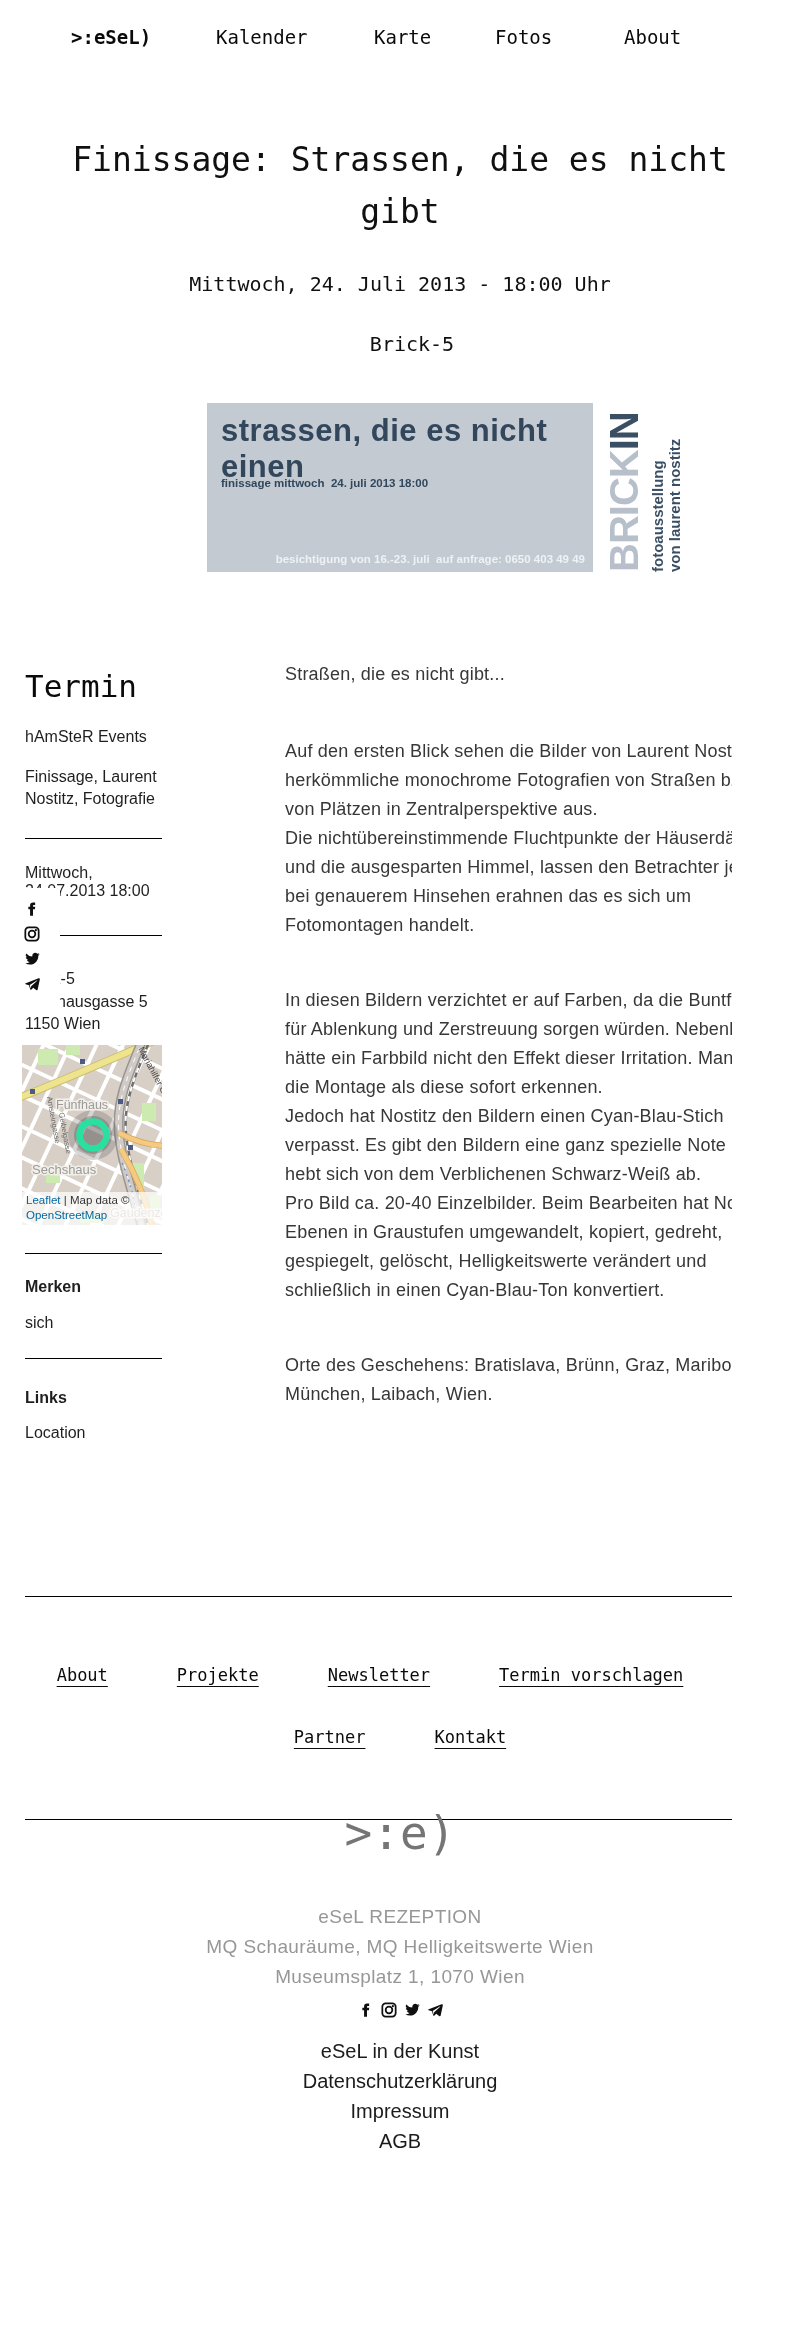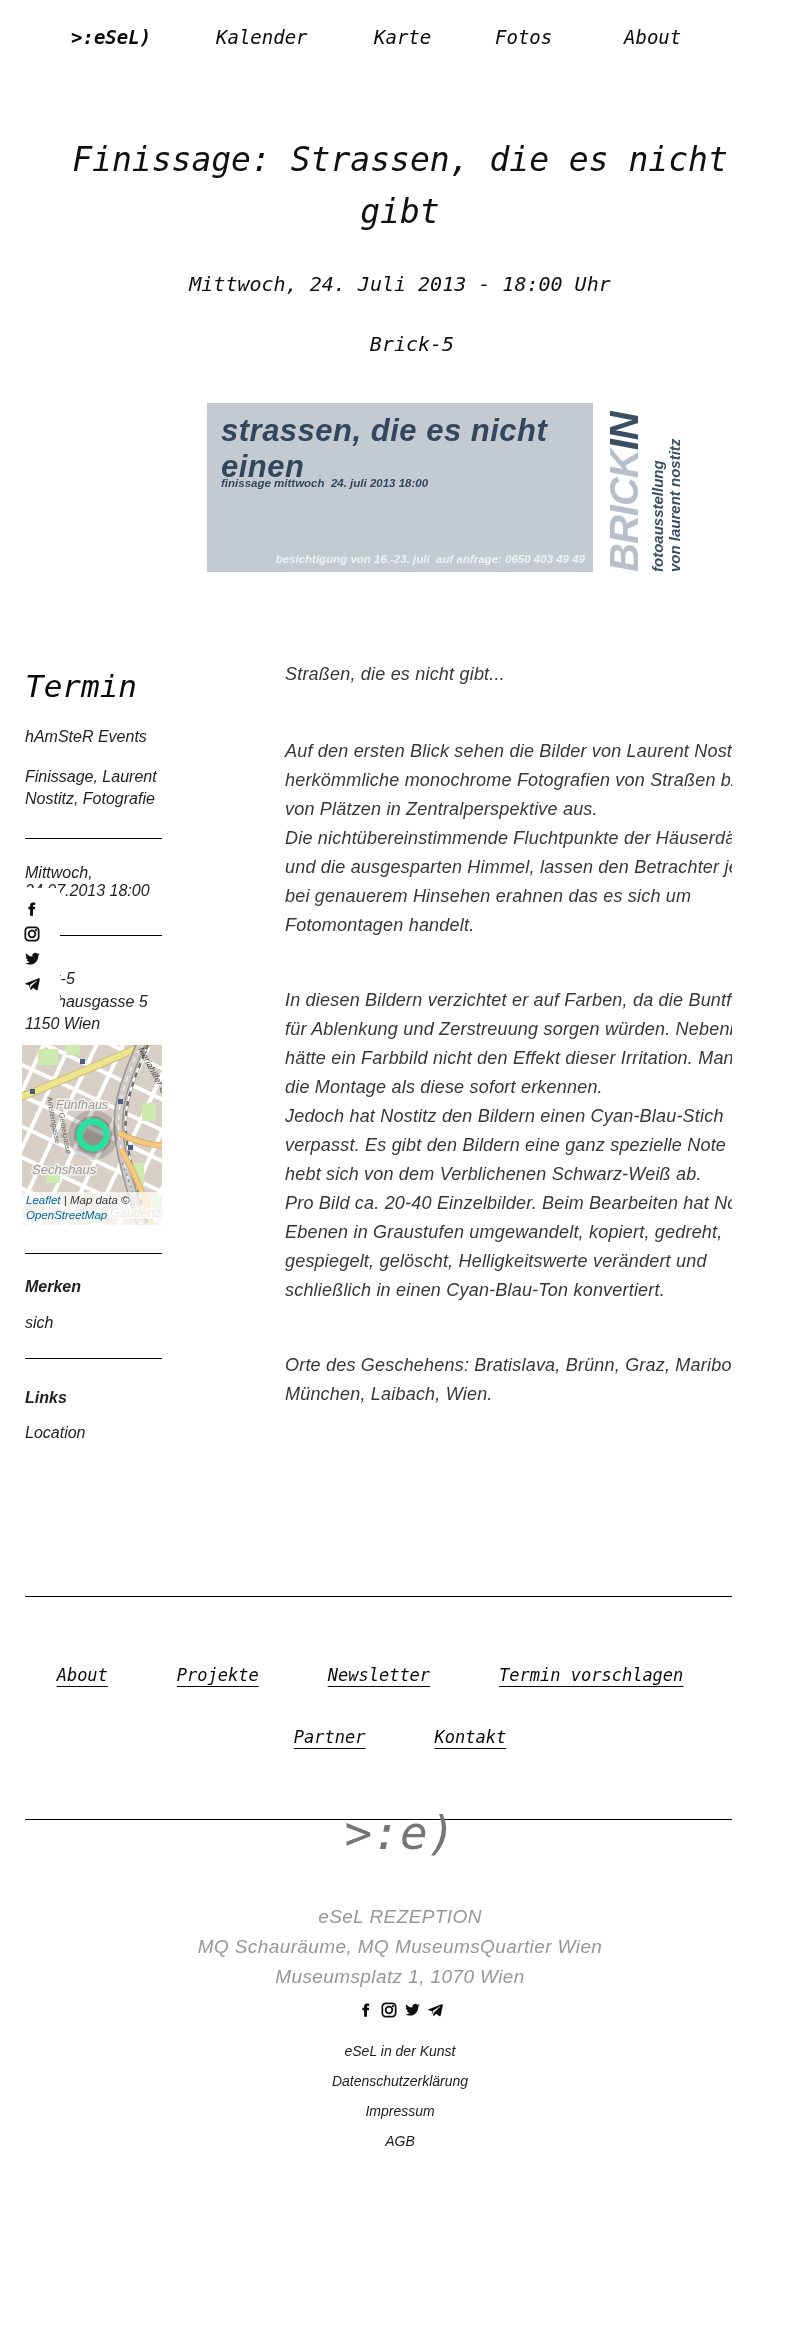--- a/index.html
+++ b/index.html
@@ -1,17 +1,17 @@
 <!DOCTYPE html>
 <html><head>
 <meta charset="utf-8">
 <style>
   html,body{margin:0;padding:0;background:#fff;}
   .page{position:relative;width:732px;height:2334px;background:#fff;overflow:hidden;
-        font-family:"Liberation Sans",sans-serif;color:#1f1f1f;font-style:italic;}
+        font-family:"Liberation Sans",sans-serif;color:#1f1f1f;}
   .mono{font-family:"DejaVu Sans Mono",monospace;}
   .pre{white-space:pre-line;}
   .prewrap{white-space:pre-wrap;}
   .vert{writing-mode:vertical-rl;transform:rotate(180deg);}
 
   
   .topnav{position:absolute;top:26px;left:0;width:800px;height:30px;}
   .topnav a{position:absolute;top:0;font-family:"DejaVu Sans Mono",monospace;font-size:19px;
             color:#0a0a0a;text-decoration:none;cursor:pointer;}
   .nav-logo{font-weight:bold;}
@@ -80,21 +80,21 @@
 
   
   .f-logo{position:absolute;top:1806px;left:0;width:800px;text-align:center;
           font-family:"DejaVu Sans Mono",monospace;font-size:46px;color:#757575;}
   .f-gray{position:absolute;top:1902px;left:0;width:800px;text-align:center;
           font-size:19px;line-height:30px;color:#979797;letter-spacing:.4px;}
   .f-icons{position:absolute;top:2002px;left:0;width:800px;display:flex;justify-content:center;gap:7px;}
   .f-icons a{width:16px;height:16px;color:#0f0f0f;cursor:pointer;}
   .f-icons svg{display:block;width:16px;height:16px;}
   .f-links{position:absolute;top:2036px;left:0;width:800px;text-align:center;
-           font-size:14px;line-height:30px;}
+           font-size:20px;line-height:30px;}
   .f-links a{display:block;color:#1c1c1c;text-decoration:none;cursor:pointer;}
 
   .map-label{font-family:"Liberation Sans",sans-serif;paint-order:stroke;stroke:#f3efe9;stroke-width:3px;}
 </style>
 </head>
 <body>
 
 <div class="page">
 
   <header class="topnav">
@@ -260,21 +260,21 @@
       <a>Partner</a>
       <a>Kontakt</a>
     </div>
   </nav>
   <hr class="page-hr" style="top:1819px">
 
   <footer>
     <div class="f-logo">&gt;:e)</div>
     <div class="f-gray">
       <div>eSeL REZEPTION</div>
-      <div>MQ Schauräume, MQ MuseumsQuartier Wien</div>
+      <div>MQ Schauräume, MQ Helligkeitswerte Wien</div>
       <div>Museumsplatz 1, 1070 Wien</div>
     </div>
     <div class="f-icons">
       <a>
           <svg viewBox="0 0 24 24" fill="currentColor">
             <path d="M13.5 8.6V6.9c0-.8.5-1 .9-1h2.3V2.3L13.6 2.2c-3.1 0-4.5 1.9-4.5 4.6v1.8H6.5v3.6h2.6V22h4.4v-9.8h2.9l.4-3.6h-3.3z"></path>
           </svg>
         </a>
       <a>
           <svg viewBox="0 0 24 24" fill="none" stroke="currentColor">

